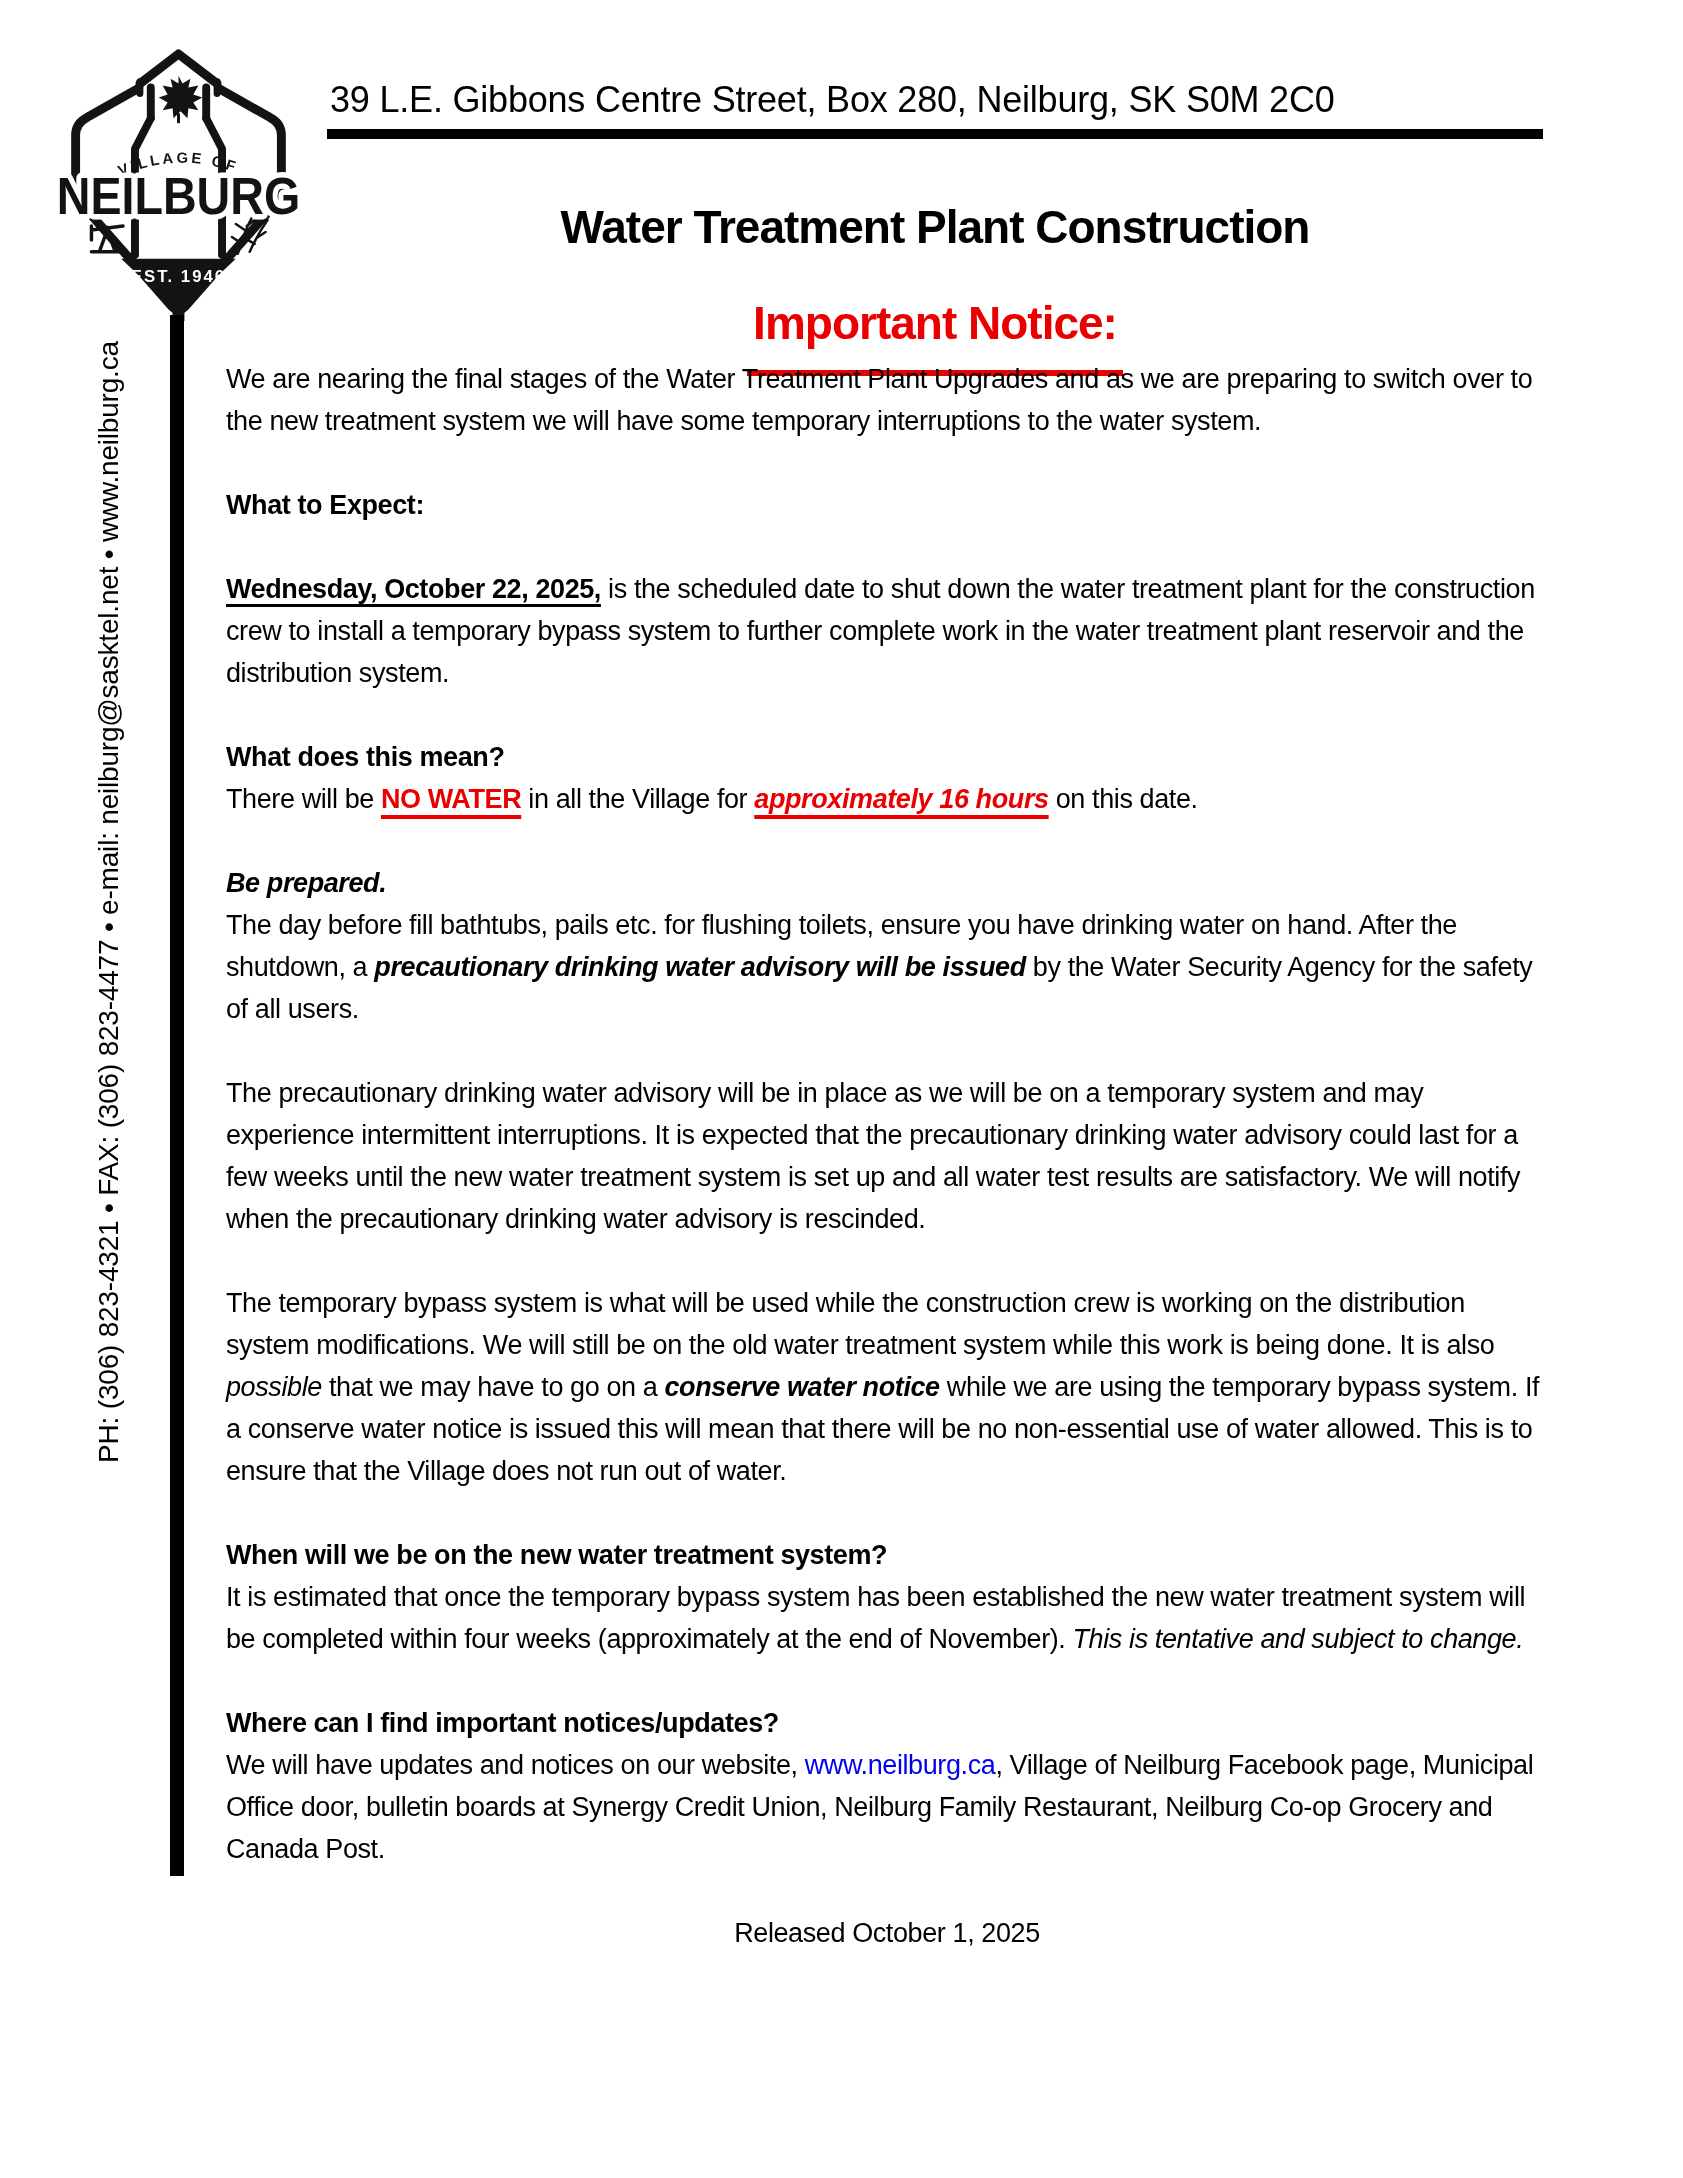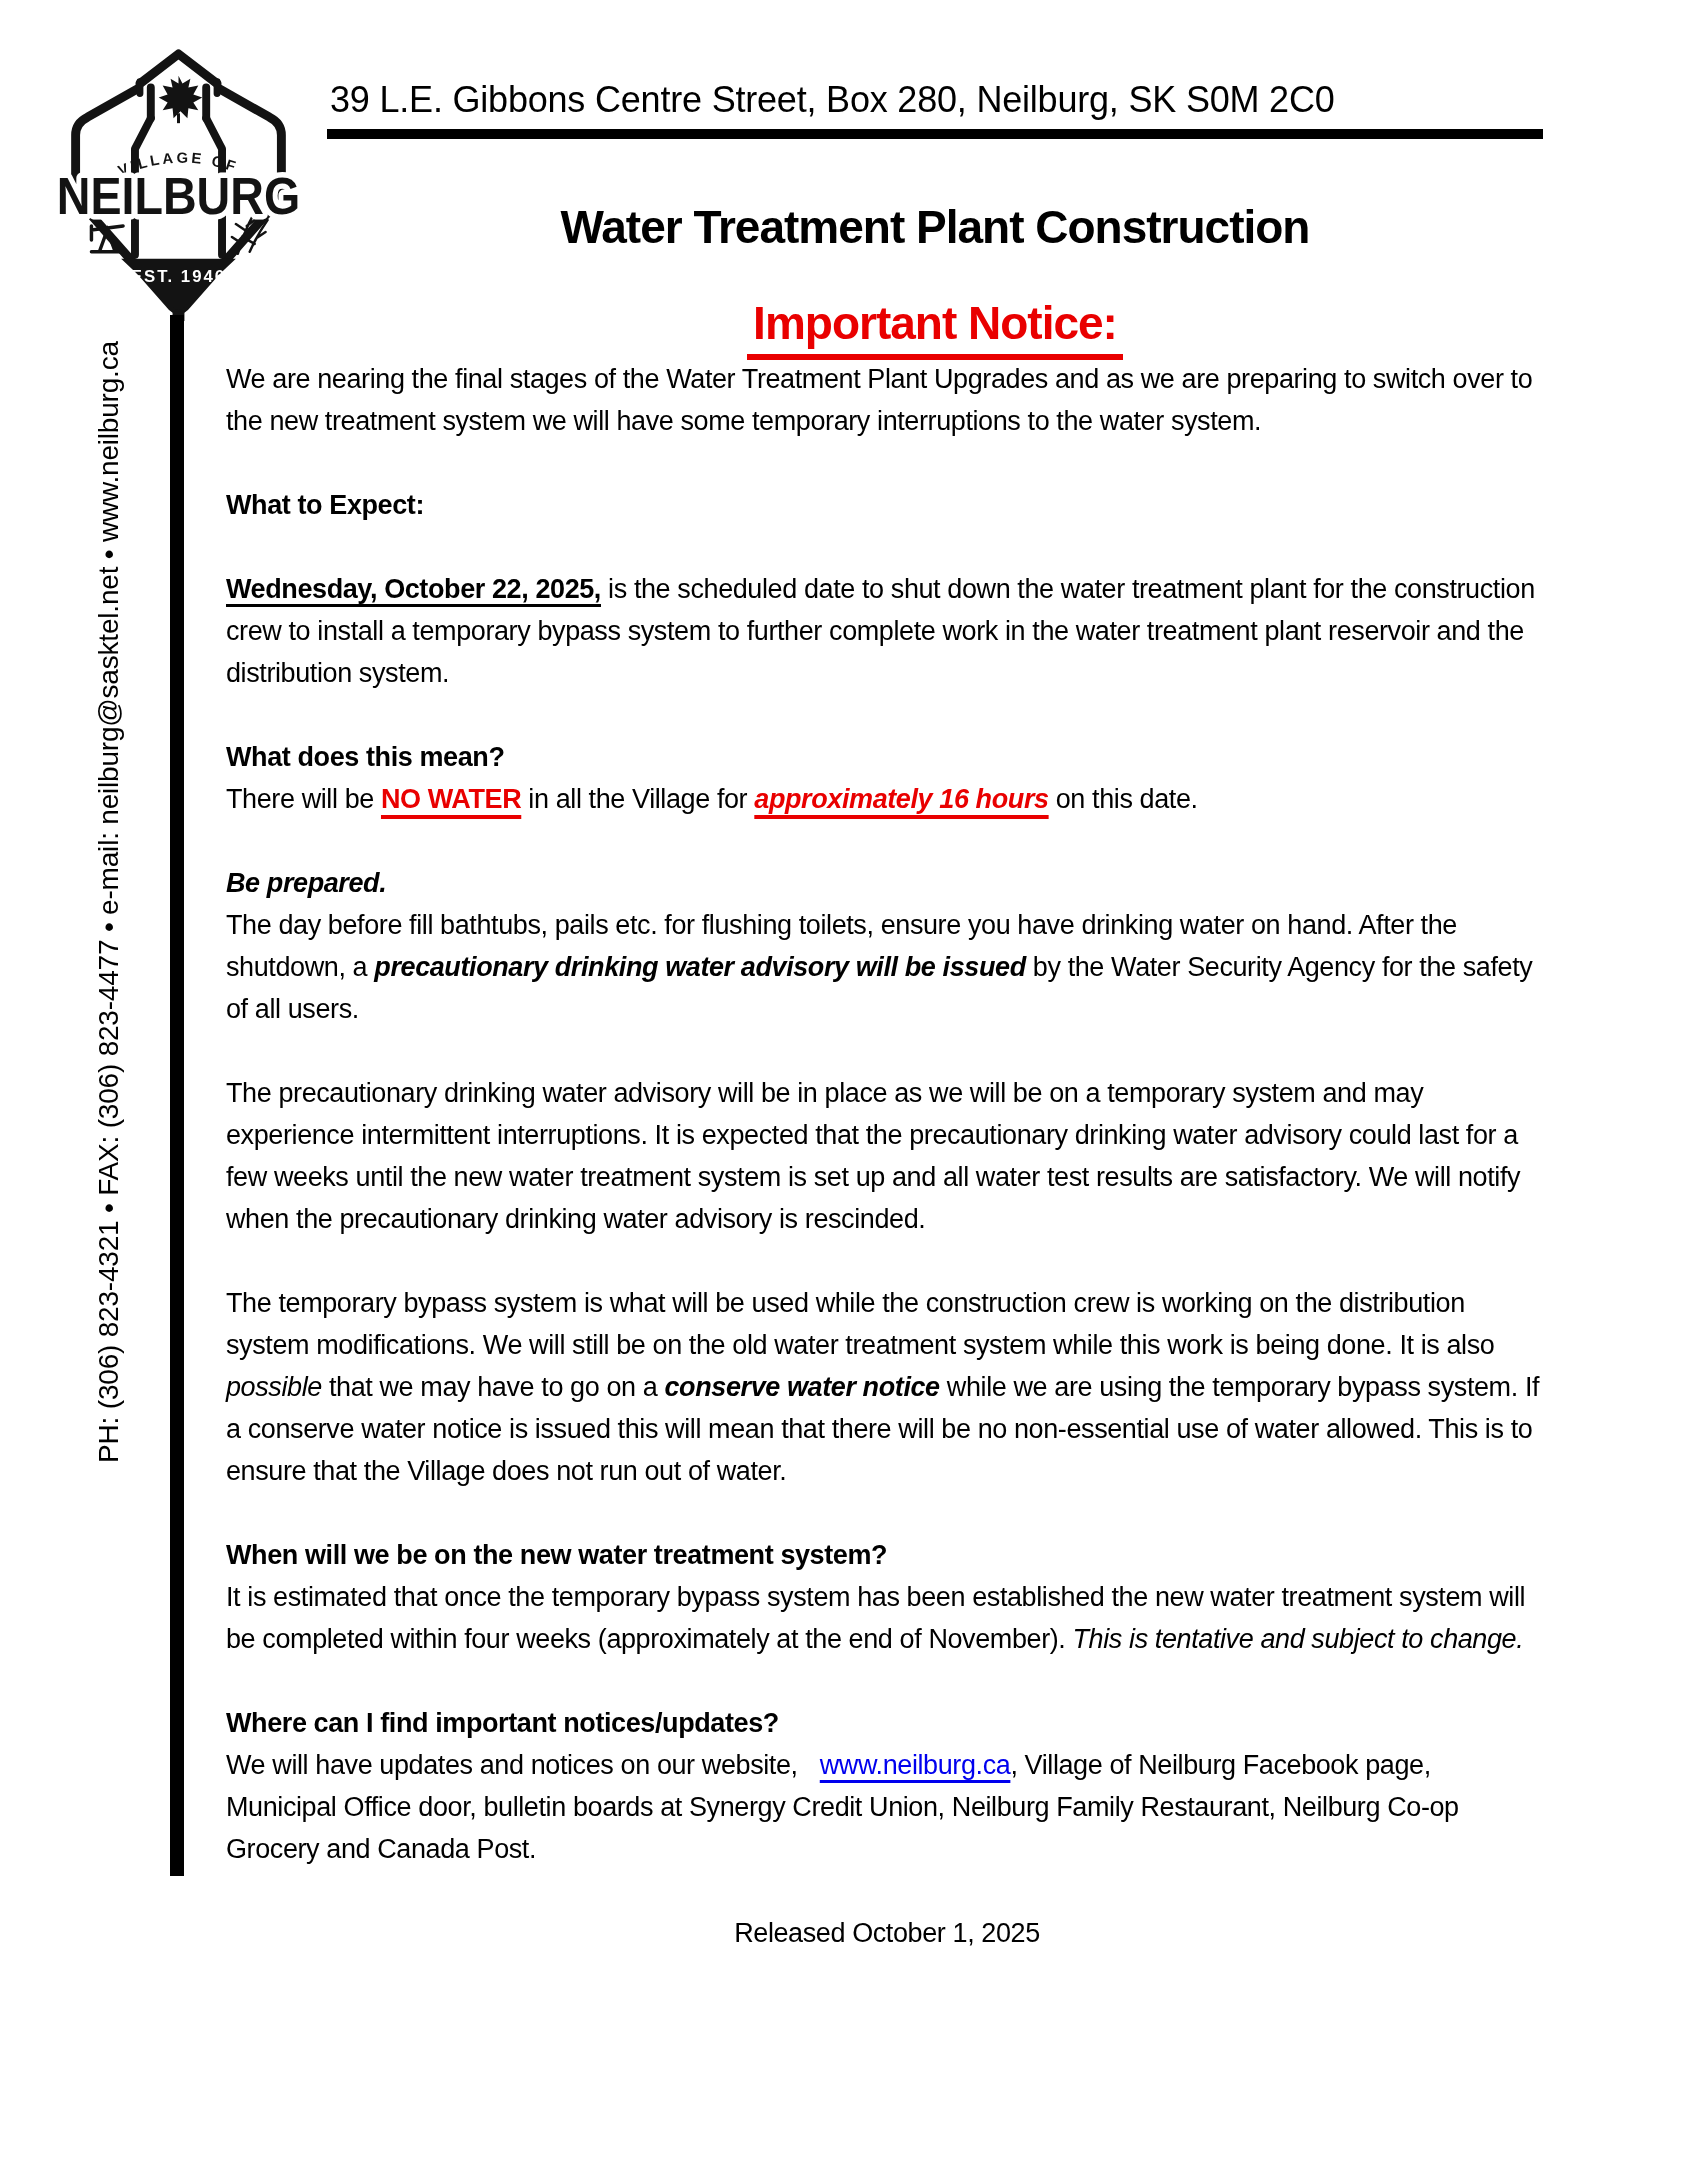--- a/index.html
+++ b/index.html
@@ -7,21 +7,21 @@
         font-family:"Liberation Sans",sans-serif;color:#000;overflow:hidden;margin:0 auto;}
 
   
   .address{position:absolute;left:330px;top:79px;font-size:36px;letter-spacing:-0.2px;white-space:nowrap;}
   .top-rule{position:absolute;left:327px;top:129px;width:1216px;height:10px;background:#000;}
 
   .title-wrap{position:absolute;left:327px;top:200px;width:1216px;text-align:center;}
   .title-main{font-size:46px;font-weight:bold;letter-spacing:-1px;}
   .title-notice{display:inline-block;margin-top:24px;font-size:46px;font-weight:bold;
                 color:var(--accent-red,#e90000);border-bottom:6px solid var(--accent-red,#e90000);
-                padding:0 6px 4px 6px;letter-spacing:-1px;}
+                padding:0 6px 20px 6px;letter-spacing:-1px;}
 
   
   .logo{position:absolute;left:40px;top:42px;width:277px;height:287px;overflow:visible;}
   .logo text{font-family:"Liberation Sans",sans-serif;}
   .vbar{position:absolute;left:170px;top:315px;width:14px;height:1561px;background:#000;}
   .vtext{position:absolute;left:93px;top:1477px;width:1150px;height:44px;
          transform:rotate(-90deg);transform-origin:0 0;
          font-size:28px;text-align:center;white-space:nowrap;letter-spacing:-0.2px;}
 
   
@@ -31,22 +31,22 @@
   .block p{margin:0;}
   .h{font-weight:bold;}
   .hi{font-weight:bold;font-style:italic;}
   .i{font-style:italic;}
   .bi{font-weight:bold;font-style:italic;margin-top:20px;}
   .bu{font-weight:bold;text-decoration:underline;text-decoration-thickness:3px;text-underline-offset:6px;}
   .red-u{color:var(--accent-red,#e90000);font-weight:bold;text-decoration:underline;
          text-decoration-thickness:4px;text-underline-offset:7px;}
   .red-biu{color:var(--accent-red,#e90000);font-weight:bold;font-style:italic;text-decoration:underline;
          text-decoration-thickness:4px;text-underline-offset:7px;}
-  .link{color:var(--link-blue,#0000ee);text-decoration:underline;text-decoration-thickness:3px;
-        text-underline-offset:6px;cursor:pointer;margin-left:15px;}
+  .link{color:var(--link-blue,#0000ee);text-decoration-thickness:3px;
+        text-underline-offset:6px;cursor:pointer;}
   .released{text-align:center;margin-top:16px;}
 </style>
 </head>
 <body>
 
 <div class="page">
 
   <svg class="logo" viewBox="0 0 280 290">
     <g fill="none" stroke="#131313" stroke-linecap="round" stroke-linejoin="round">
       <path stroke-width="9" d="M 99,47 L 48,76 Q 36,82 36,94 L 36,147 Q 36,158 44,166 L 134,268 Q 140,274 146,268 L 236,166 Q 244,158 244,147 L 244,94 Q 244,82 232,76 L 181,47"></path>

